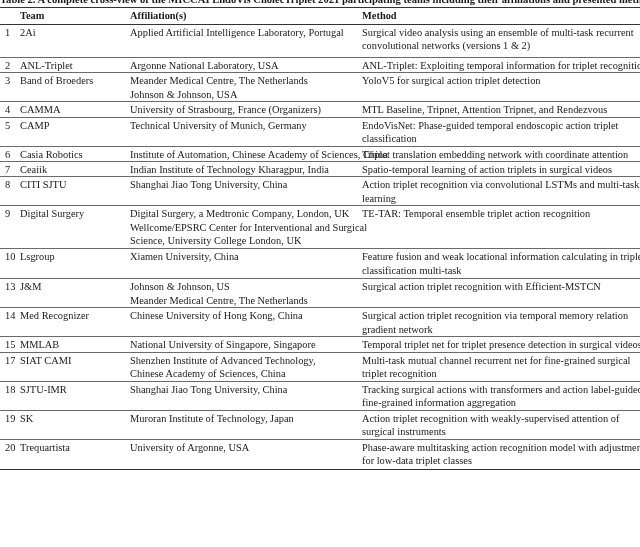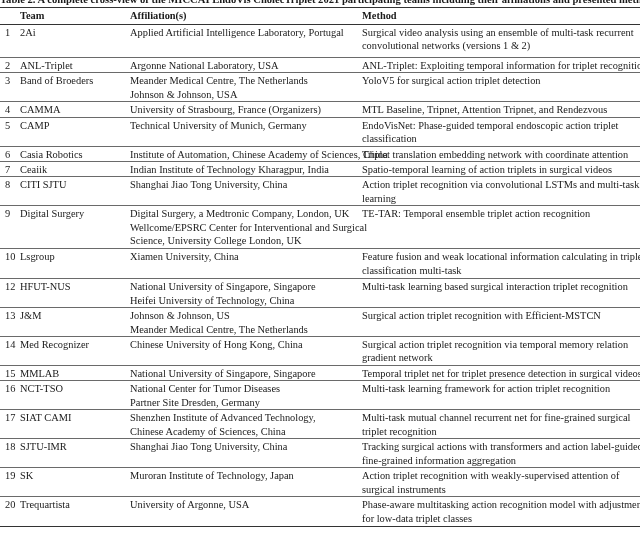--- a/index.html
+++ b/index.html
@@ -153,31 +153,20 @@
         <td class="num">10</td>
         <td>Lsgroup</td>
         <td>
           <span class="line">Xiamen University, China</span>
         </td>
         <td>
           <span class="line">Feature fusion and weak locational information calculating in triplet</span>
           <span class="line">classification multi-task</span>
         </td>
       </tr>
-      <tr style="height: 28px;">
-        <td class="num">12</td>
-        <td>HFUT-NUS</td>
-        <td>
-          <span class="line">National University of Singapore, Singapore</span>
-          <span class="line">Heifei University of Technology, China</span>
-        </td>
-        <td>
-          <span class="line">Multi-task learning based surgical interaction triplet recognition</span>
-        </td>
-      </tr>
       <tr style="height: 28px; margin-left: 46px;">
         <td class="num">13</td>
         <td>J&amp;M</td>
         <td>
           <span class="line">Johnson &amp; Johnson, US</span>
           <span class="line">Meander Medical Centre, The Netherlands</span>
         </td>
         <td>
           <span class="line">Surgical action triplet recognition with Efficient-MSTCN</span>
         </td>
@@ -194,31 +183,20 @@
         </td>
       </tr>
       <tr style="height: 14px;">
         <td class="num">15</td>
         <td>MMLAB</td>
         <td>
           <span class="line">National University of Singapore, Singapore</span>
         </td>
         <td>
           <span class="line">Temporal triplet net for triplet presence detection in surgical videos</span>
-        </td>
-      </tr>
-      <tr style="height: 28px;">
-        <td class="num">16</td>
-        <td>NCT-TSO</td>
-        <td>
-          <span class="line">National Center for Tumor Diseases</span>
-          <span class="line">Partner Site Dresden, Germany</span>
-        </td>
-        <td>
-          <span class="line">Multi-task learning framework for action triplet recognition</span>
         </td>
       </tr>
       <tr style="height: 29px;">
         <td class="num">17</td>
         <td>SIAT CAMI</td>
         <td>
           <span class="line">Shenzhen Institute of Advanced Technology,</span>
           <span class="line">Chinese Academy of Sciences, China</span>
         </td>
         <td>

